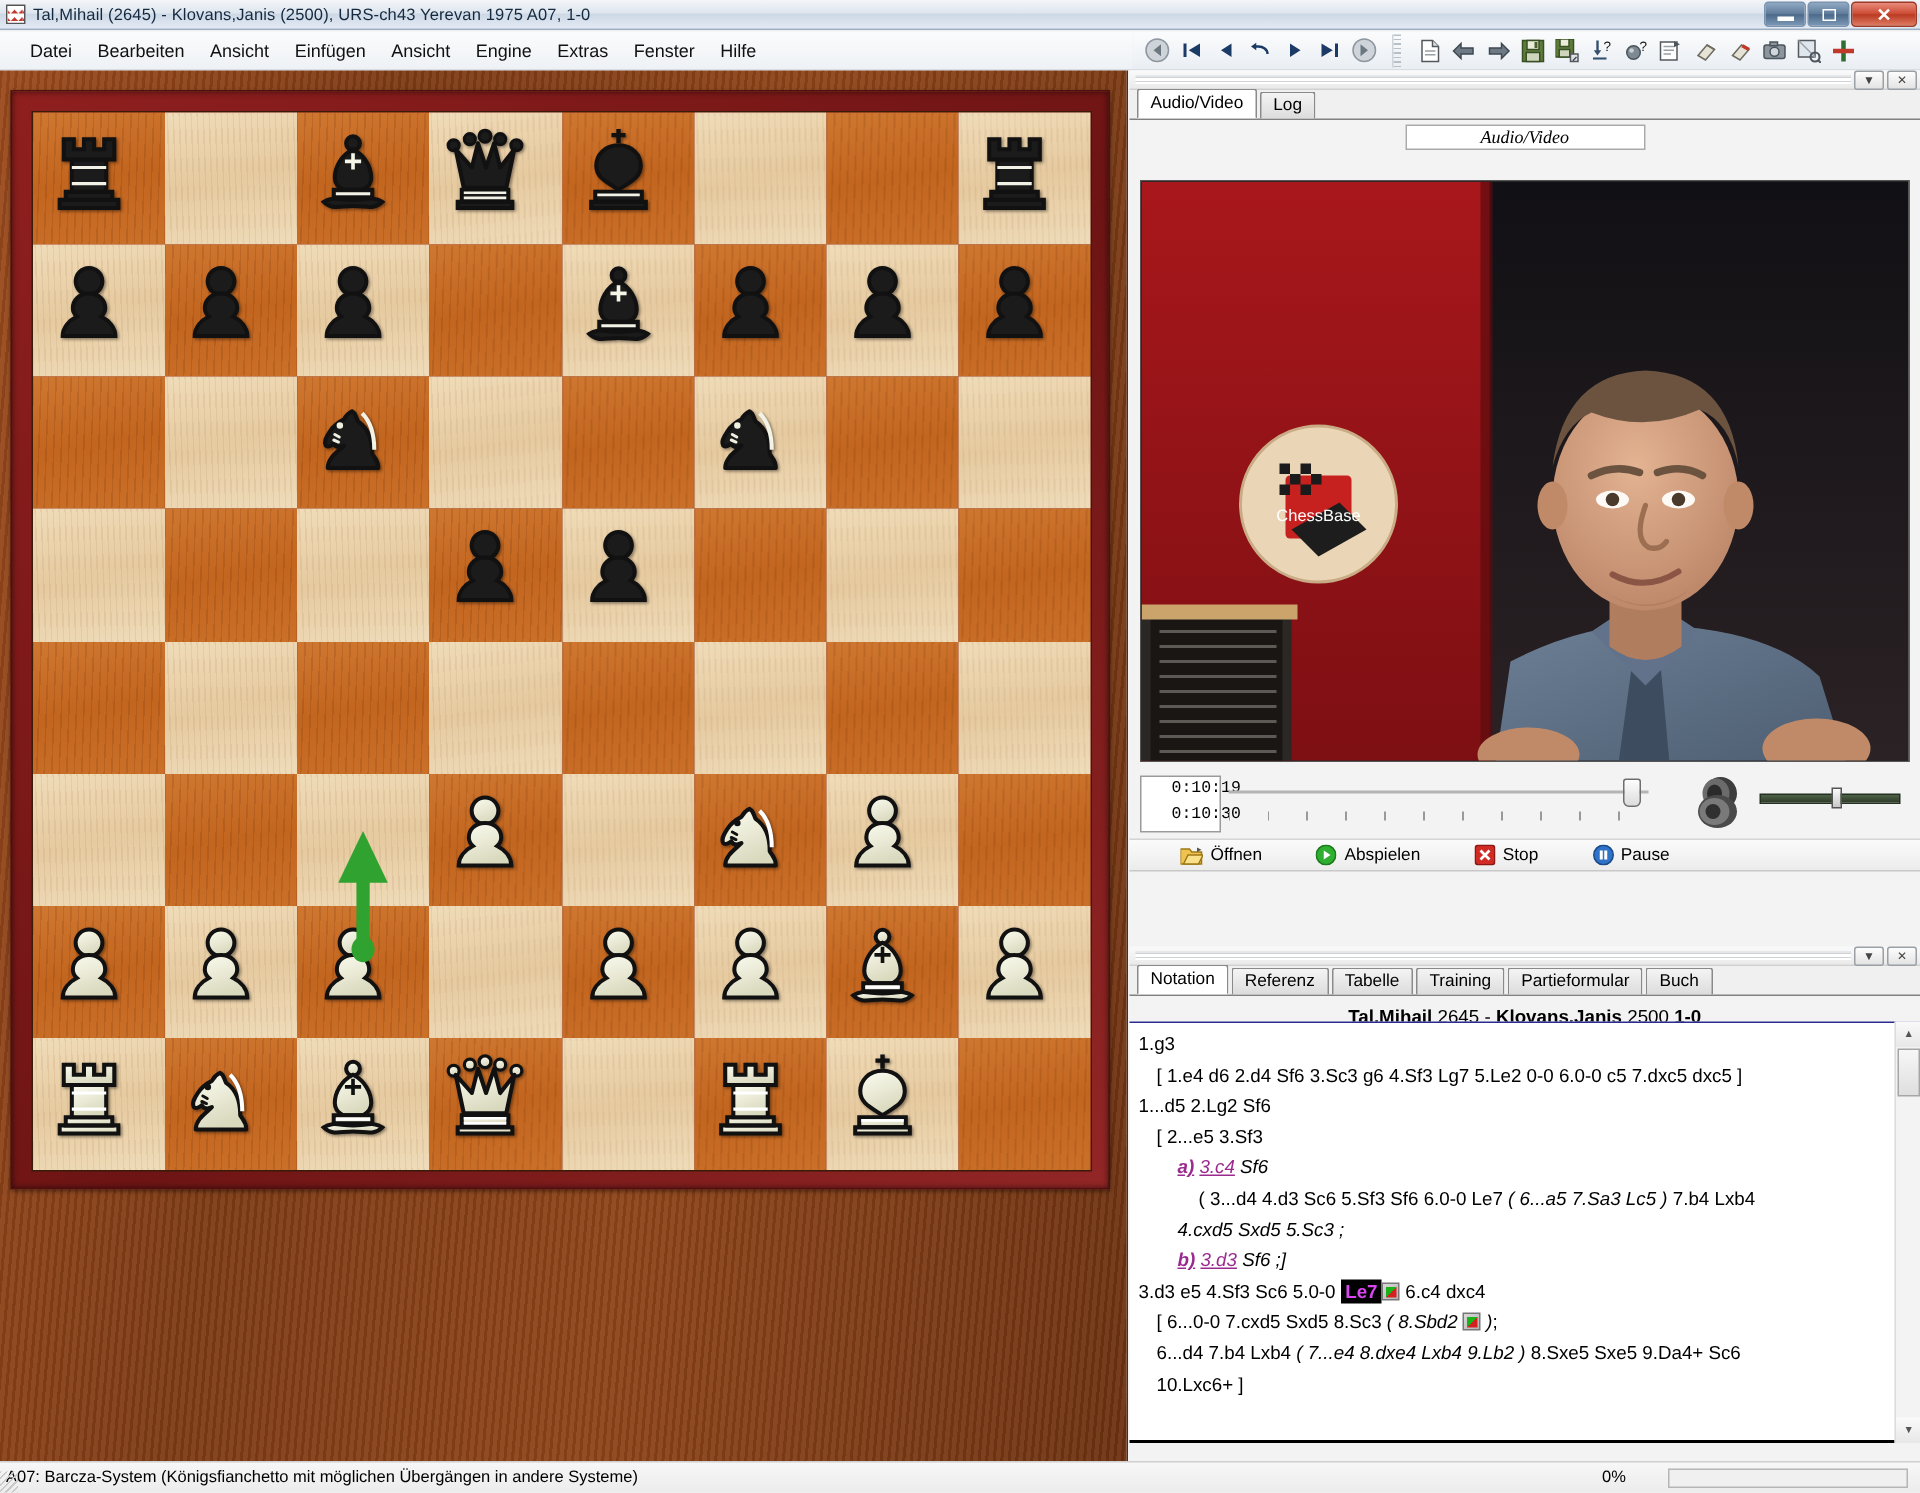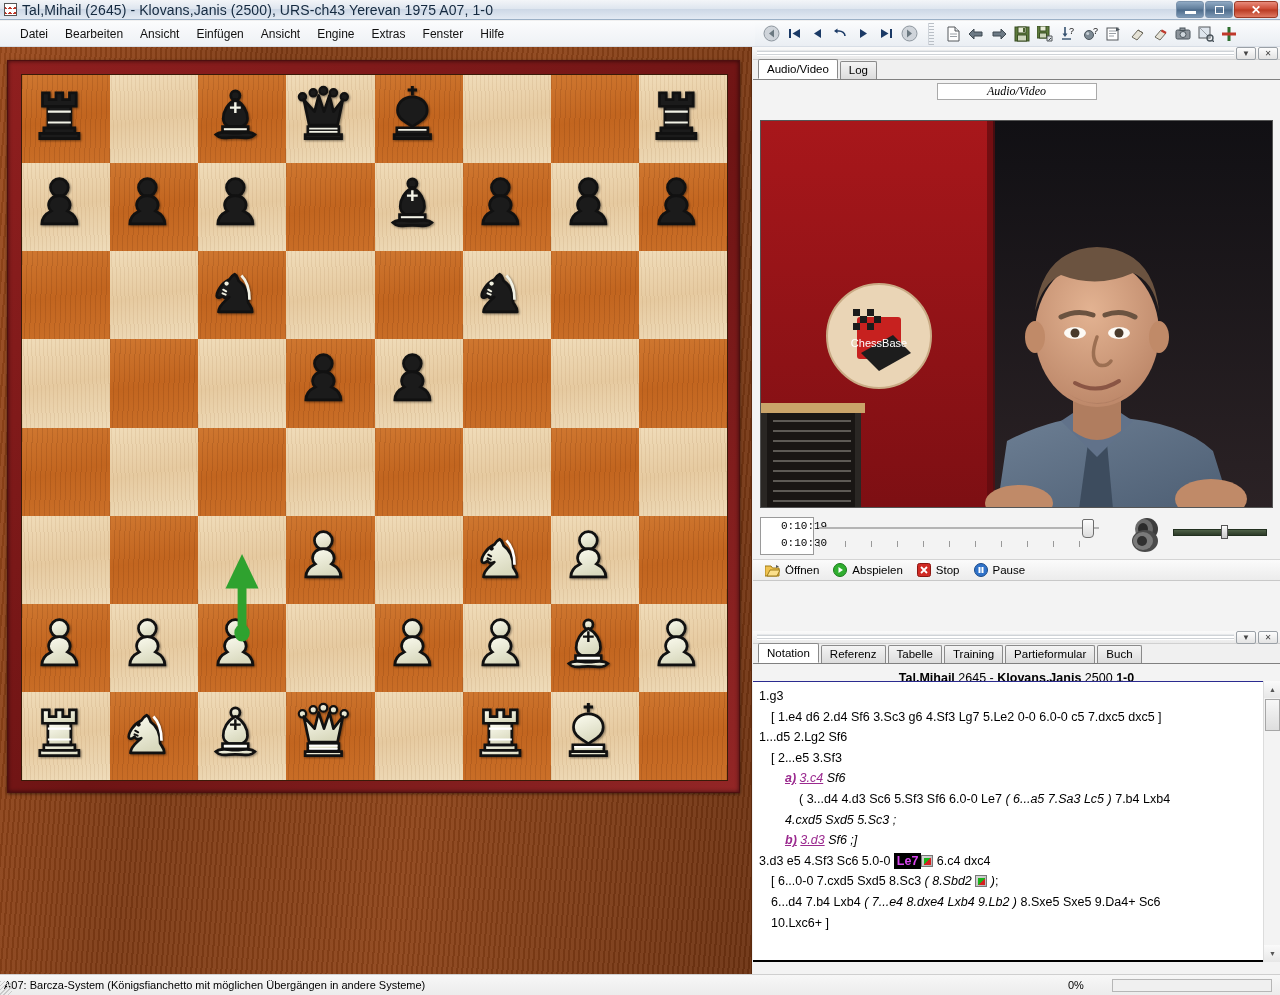--- a/index.html
+++ b/index.html
@@ -23,21 +23,21 @@
     background:#fff;border:1px solid #555;position:relative;overflow:hidden;
   }
   #titlebar .tb-icon::before{
     content:"";position:absolute;left:0;top:0;width:13px;height:13px;
     background:
       linear-gradient(45deg,#c0392b 25%,transparent 25%) 0 0/5px 5px,
       linear-gradient(-45deg,#c0392b 25%,transparent 25%) 0 0/5px 5px;
     background-color:#fff;
   }
   #titlebar .tb-title{
-    font-size:14px;color:#14293f;white-space:nowrap;letter-spacing:.1px;
+    font-size:11px;color:#14293f;white-space:nowrap;letter-spacing:.1px;
   }
   #wincontrols{ position:absolute; right:2px; top:1px; display:flex; gap:1px; }
   #wincontrols .wbtn{
     width:28px;height:17px;border:1px solid #7b93ad;border-radius:3px;
     background:linear-gradient(to bottom,#8fa9c3 0%,#5e7b99 48%,#4c6a8a 52%,#7c98b5 100%);
     display:flex;align-items:center;justify-content:center;color:#fff;font-size:10px;
   }
   #wincontrols .wbtn.close{
     width:44px;
     background:linear-gradient(to bottom,#e88b7b 0%,#cc4a33 48%,#b93a22 52%,#e07a63 100%);
@@ -164,21 +164,21 @@
      background:linear-gradient(to bottom,#4e6147,#2c3a27);border:1px solid #223020;}
   #volume .vthumb{ position:absolute;left:48px;top:0;width:7px;height:14px;
      background:linear-gradient(to bottom,#fafafa,#c9c9c9);border:1px solid #555;}
 
   #avbuttons{
     position:absolute;left:0;top:512px;width:527px;height:22px;
     background:linear-gradient(to bottom,#fbfbfb,#ececec);
     border-top:1px solid #d4d4d4;border-bottom:1px solid #c8c8c8;
     display:flex;align-items:center;padding-left:12px;gap:14px;
   }
-  #avbuttons .abtn{ display:flex;align-items:center;gap:5px;font-size:11.5px;color:#000;}
+  #avbuttons .abtn{ display:flex;align-items:center;gap:5px;font-size:11.5px;color:#000;margin-left:22px;}
 
   
   #notationpanel{ position:absolute;left:0;top:584px;width:527px;height:343px;background:#f3f3f3;}
   #notationhead{
     background:#f3f3f3;padding:5px 0 3px 0;text-align:center;line-height:19px;
     border-bottom:1px solid #f3f3f3;
   }
   #notationhead .l1{ font-size:12.5px;color:#000; }
   #notationhead .l2{ font-size:12.5px;color:#000; }
   #notationhead b{ font-weight:bold; }

